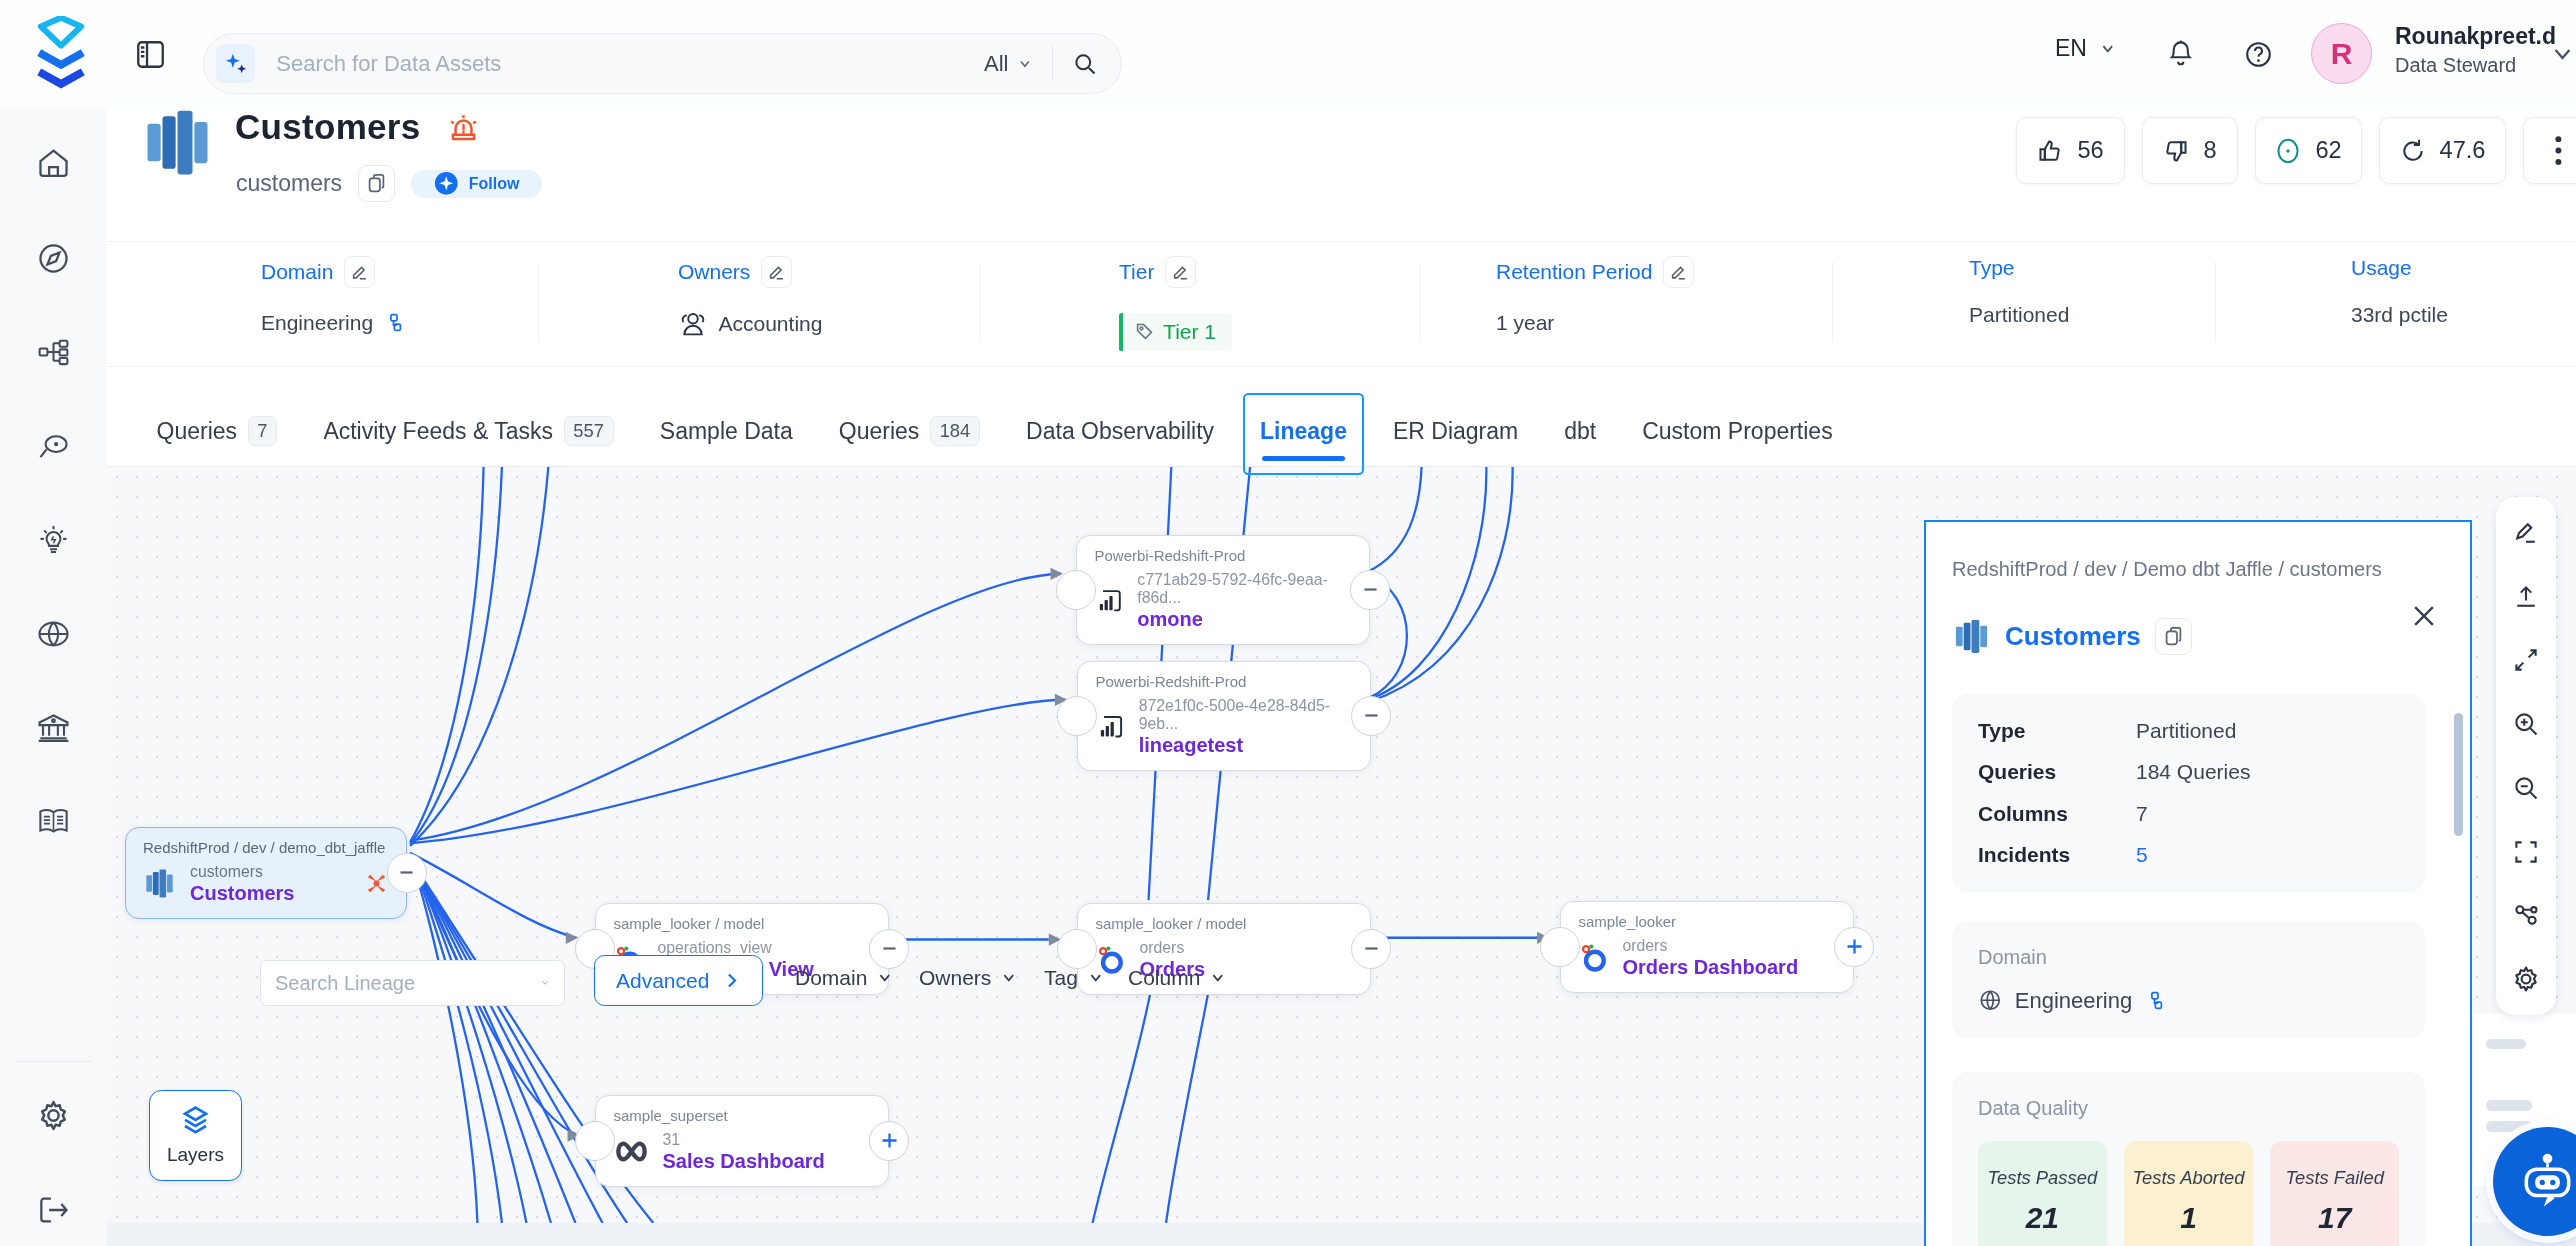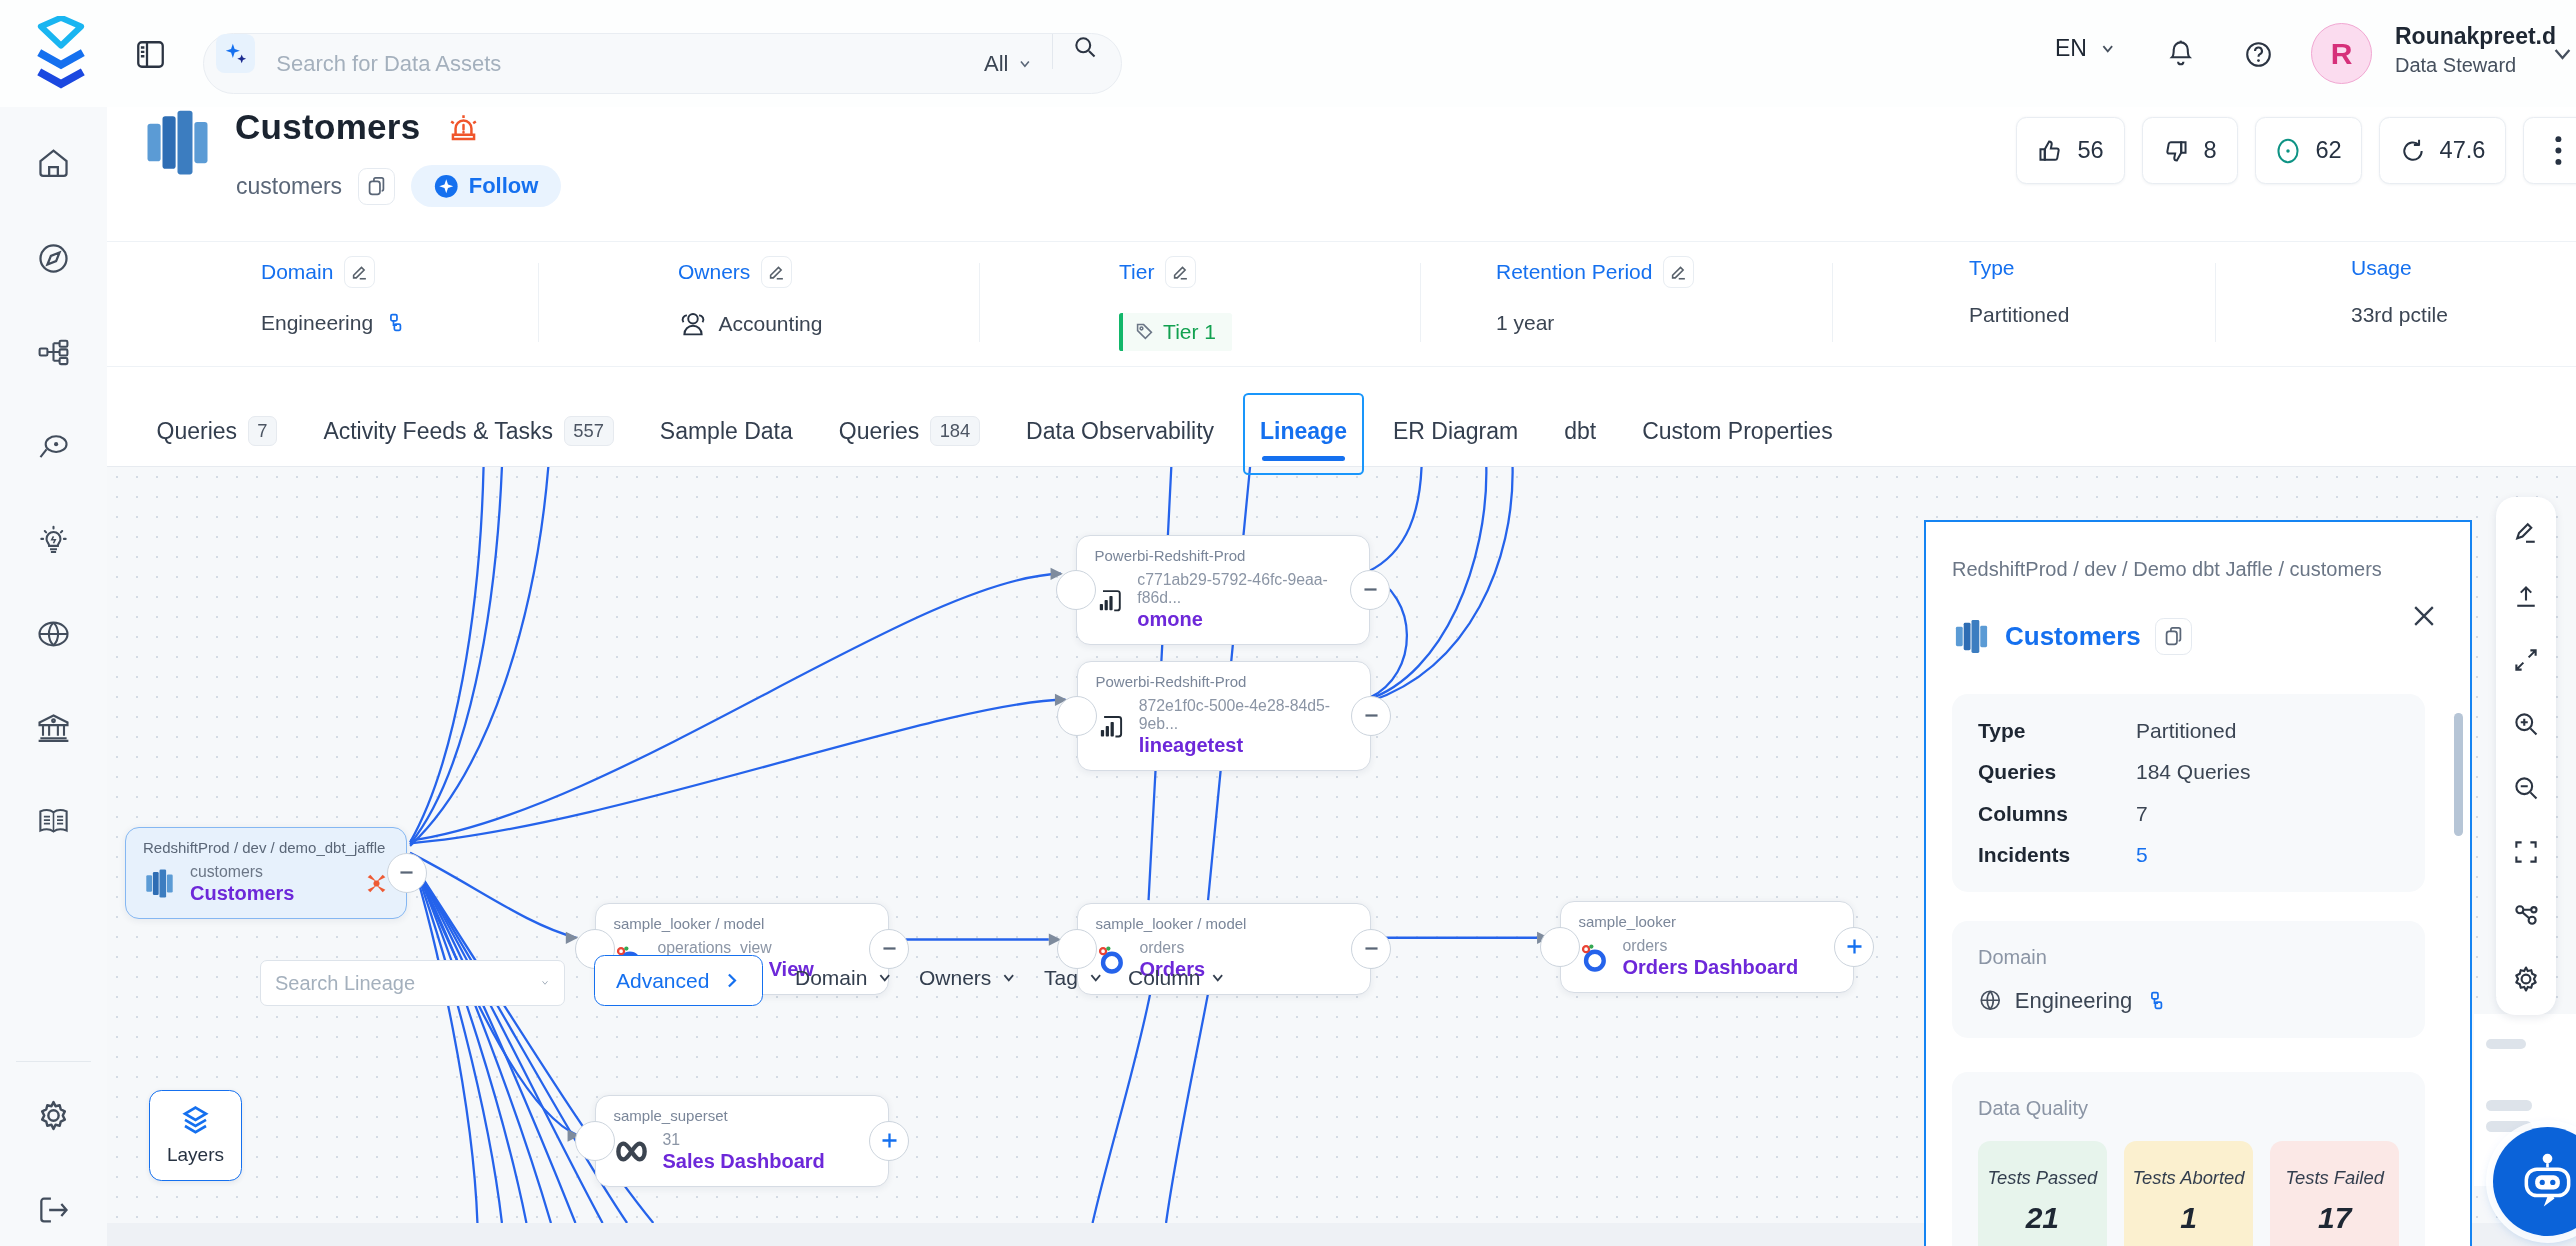--- a/index.html
+++ b/index.html
@@ -4,21 +4,21 @@
 <style>
   * { margin:0; padding:0; box-sizing:border-box; }
   html,body { width:2576px; height:1246px; overflow:hidden; }
   body { font-family:"Liberation Sans","DejaVu Sans",sans-serif; background:#ffffff; color:#1f2733; }
   #app { position:relative; width:2576px; height:1246px; overflow:hidden; background:#fff; }
 
   
   .topbar { position:absolute; left:0; top:0; width:2576px; height:107px; background:#fdfefe; z-index:40; }
   .logo { position:absolute; left:31.5px; top:15.8px; width:58px; height:75px; }
   .collapse-btn { position:absolute; left:133px; top:37px; width:35px; height:35px; }
-  .searchbar { position:absolute; left:203px; top:33px; width:919px; height:61px; background:#f7f9fb; border:0.9px solid #e9edf2; border-radius:31.5px; display:flex; padding:0 23px 0 12.3px; }
+  .searchbar { position:absolute; left:203px; top:33px; width:919px; height:61px; background:#f7f9fb; border:0.9px solid #e9edf2; border-radius:31.5px; display:flex; align-items:center; padding:0 23px 0 12.3px; }
   .spark-badge { width:39px; height:39px; border-radius:8.8px; background:#e7f2fd; display:flex; align-items:center; justify-content:center; flex:0 0 auto; }
   .searchbar input { flex:1; border:none; outline:none; background:transparent; font-size:22px; color:#334155; margin-left:21px; font-family:inherit; }
   .searchbar input::placeholder { color:#a4b0bd; }
   .scope { display:flex; align-items:center; gap:8.8px; color:#3b4553; font-size:22px; margin-right:19px; cursor:pointer; }
   .vdiv { width:0.9px; height:35px; background:#e3e8ee; margin-right:19px; }
   .domains-btn { position:absolute; left:1127px; top:23px; height:63px; padding:0 26px; background:#fff; border:0.9px solid #e9edf2; border-radius:12.3px; box-shadow:0 0.9px 2.6px rgba(23,43,77,.05); display:flex; align-items:center; gap:14px; font-size:23px; color:#1e2733; }
   .lang { position:absolute; left:2055px; top:35px; display:flex; align-items:center; gap:12.3px; font-size:23px; color:#1e2733; }
   .icon-btn { position:absolute; width:42px; height:42px; display:flex; align-items:center; justify-content:center; }
   .avatar { position:absolute; left:2311px; top:23px; width:61px; height:61px; border-radius:50%; background:#fbdcef; border:1.8px solid #f1a7d2; display:flex; align-items:center; justify-content:center; font-size:30px; font-weight:bold; color:#d6307a; }
   .userbox { position:absolute; left:2395px; top:23px; }
@@ -26,21 +26,21 @@
   .userbox .rl { font-size:20px; color:#46505e; margin-top:3.5px; }
   .user-caret { position:absolute; left:2551px; top:42px; }
 
   
   .ent-icon { position:absolute; left:140px; top:105px; }
   .ent-title { position:absolute; left:235px; top:107px; font-size:35px; font-weight:bold; color:#1b2430; letter-spacing:0.3px; }
   .alert-ic { position:absolute; left:445px; top:110px; }
   .ent-sub { position:absolute; left:236px; top:165px; display:flex; align-items:center; gap:15.8px; }
   .ent-sub .nm { font-size:23px; color:#5a6677; }
   .copy-box { width:37px; height:37px; border:0.9px solid #e5eaf0; border-radius:8.8px; background:#fff; display:flex; align-items:center; justify-content:center; }
-  .follow-btn { height:42px; padding:0 23px; border-radius:23px; background:#e9f3fe; display:flex; align-items:center; gap:10.5px; font-size:22px; font-weight:bold; color:#1570ef; border:none; }
+  .follow-btn { height:28px; padding:0 23px; border-radius:23px; background:#e9f3fe; display:flex; align-items:center; gap:10.5px; font-size:16px; font-weight:bold; color:#1570ef; border:none; }
   .stat-card { position:absolute; top:117px; height:67px; background:#fff; border:0.9px solid #e9edf2; border-radius:10.5px; box-shadow:0 0.9px 2.6px rgba(23,43,77,.06); display:flex; align-items:center; justify-content:center; gap:14px; font-size:23.6px; color:#273242; }
 
   
   .meta-rule { position:absolute; left:107px; width:2469px; height:0.9px; background:#eef2f6; }
   .meta-col { position:absolute; top:256px; }
   .meta-label { display:flex; align-items:center; gap:10.5px; font-size:21px; color:#1570ef; }
   .edit-box { width:31.5px; height:31.5px; border:0.9px solid #e8edf2; border-radius:7.9px; background:#fff; display:flex; align-items:center; justify-content:center; }
   .meta-value { margin-top:23px; font-size:21px; color:#3b4553; display:flex; align-items:center; gap:10.5px; }
   .meta-div { position:absolute; top:263px; width:0.9px; height:79px; background:#edf1f5; }
   .tier-badge { display:flex; align-items:center; gap:8.8px; background:#f4fbf7; border-left:4.4px solid #12b76a; padding:7px 15.8px 7px 12.3px; font-size:21px; color:#12a150; border-radius:2.6px; }

